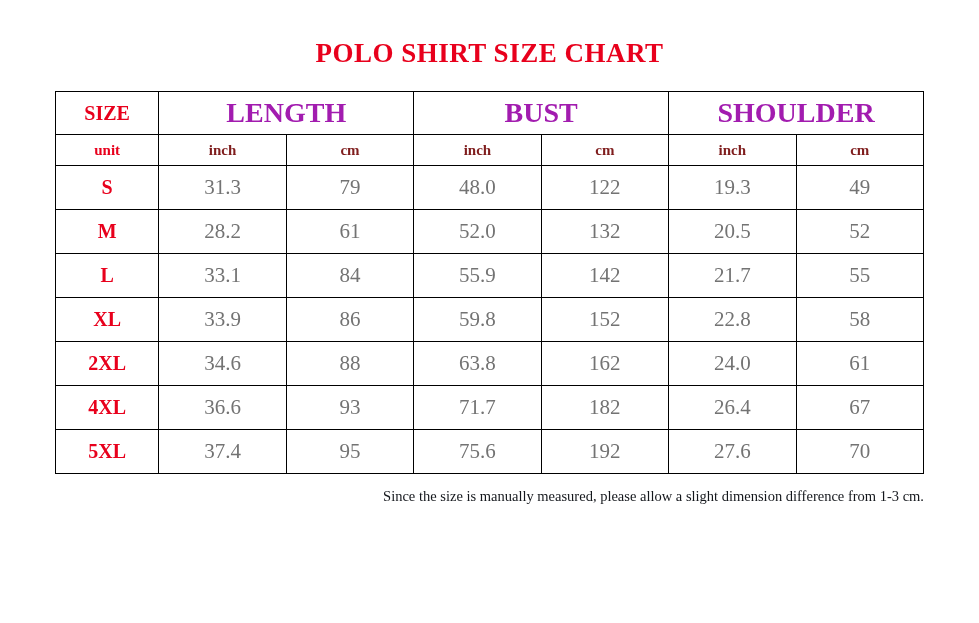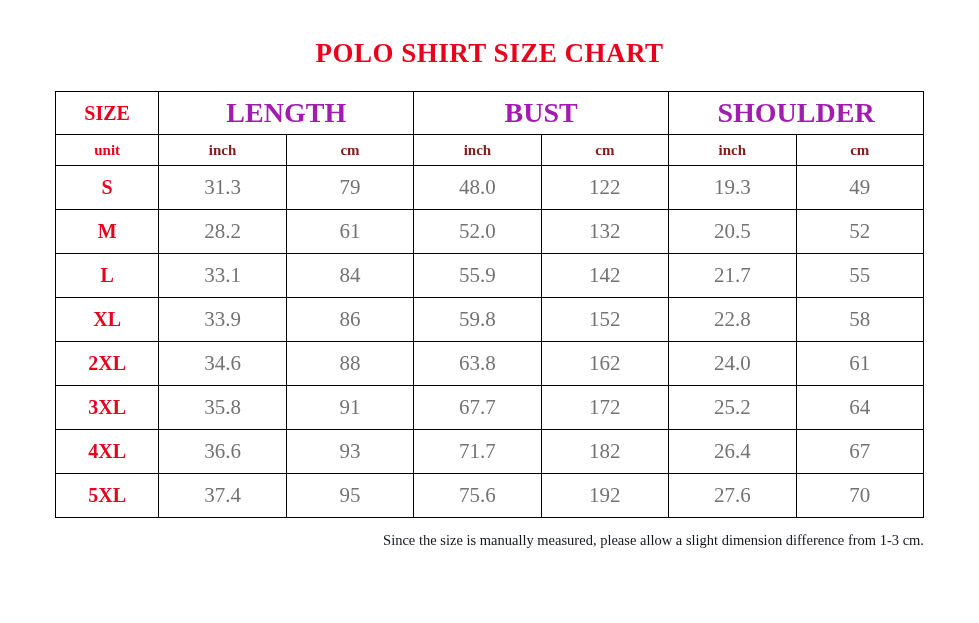--- a/index.html
+++ b/index.html
@@ -166,29 +166,20 @@
         <tr class="data-row">
           <td class="size-cell">2XL</td>
           <td>34.6</td>
           <td>88</td>
           <td>63.8</td>
           <td>162</td>
           <td>24.0</td>
           <td>61</td>
         </tr>
         <tr class="data-row">
-          <td class="size-cell">3XL</td>
-          <td>35.8</td>
-          <td>91</td>
-          <td>67.7</td>
-          <td>172</td>
-          <td>25.2</td>
-          <td>64</td>
-        </tr>
-        <tr class="data-row">
           <td class="size-cell">4XL</td>
           <td>36.6</td>
           <td>93</td>
           <td>71.7</td>
           <td>182</td>
           <td>26.4</td>
           <td>67</td>
         </tr>
         <tr class="data-row">
           <td class="size-cell">5XL</td>

